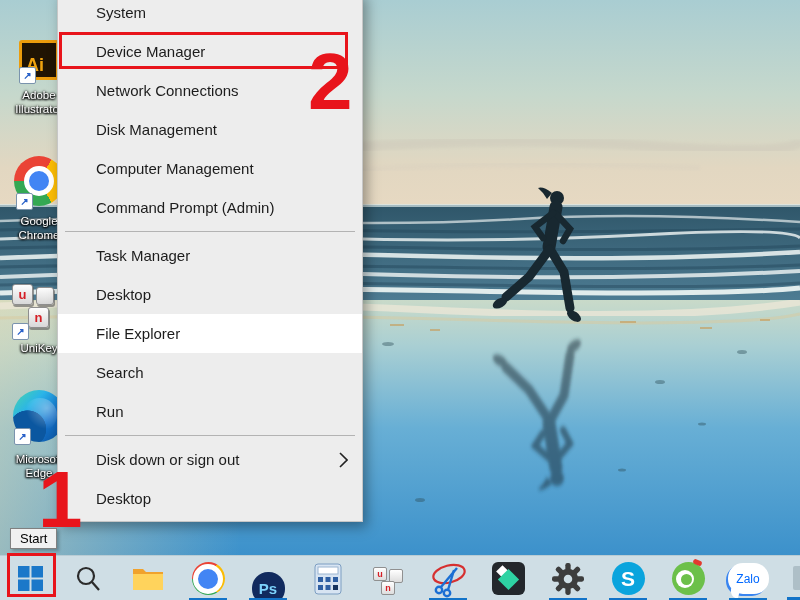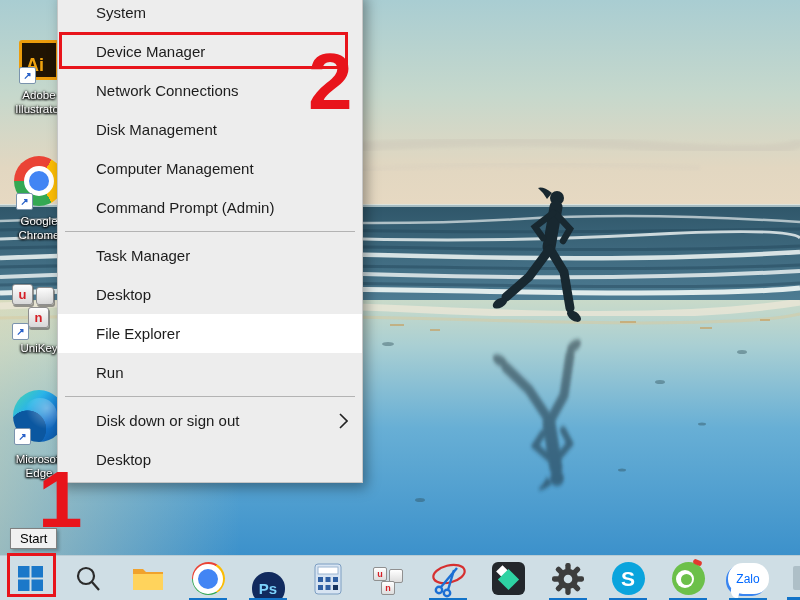--- a/index.html
+++ b/index.html
@@ -219,20 +219,23 @@
     <div class="mi">
         <span>Task Manager</span>
       </div>
     <div class="mi">
         <span>Desktop</span>
       </div>
     <div class="mi hl">
         <span>File Explorer</span>
       </div>
     <div class="mi">
+        <span>Search</span>
+      </div>
+    <div class="mi">
         <span>Run</span>
       </div>
     <div class="msep">
         <div></div>
       </div>
     <div class="mi">
       <span>Disk down or sign out</span>
       <span class="chev">
         <svg width="9" height="16" viewBox="0 0 9 16">
             <path d="M1 1 L8 8 L1 15" stroke="#222" stroke-width="1.6" fill="none"></path>

